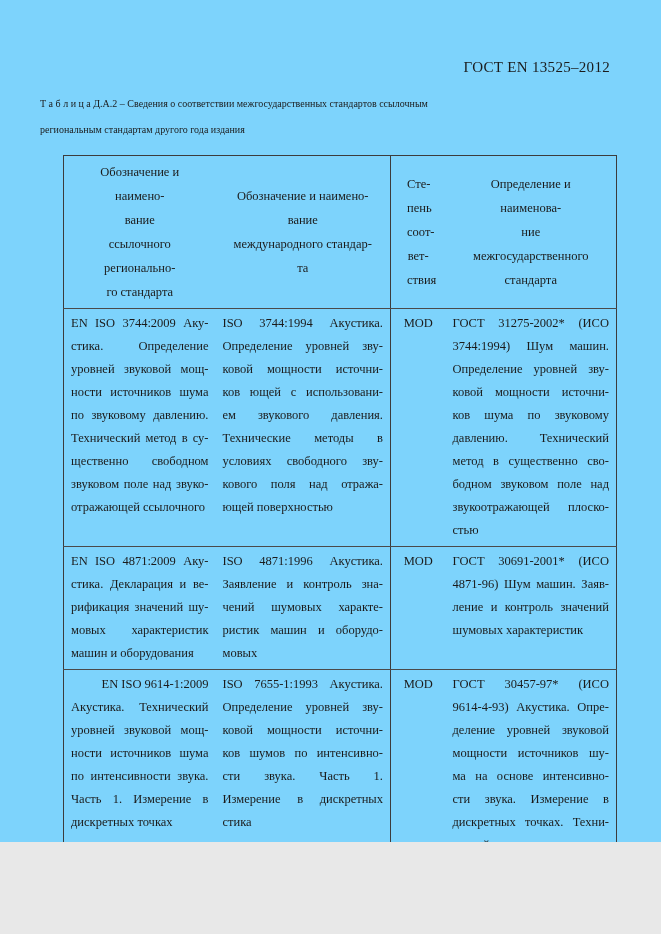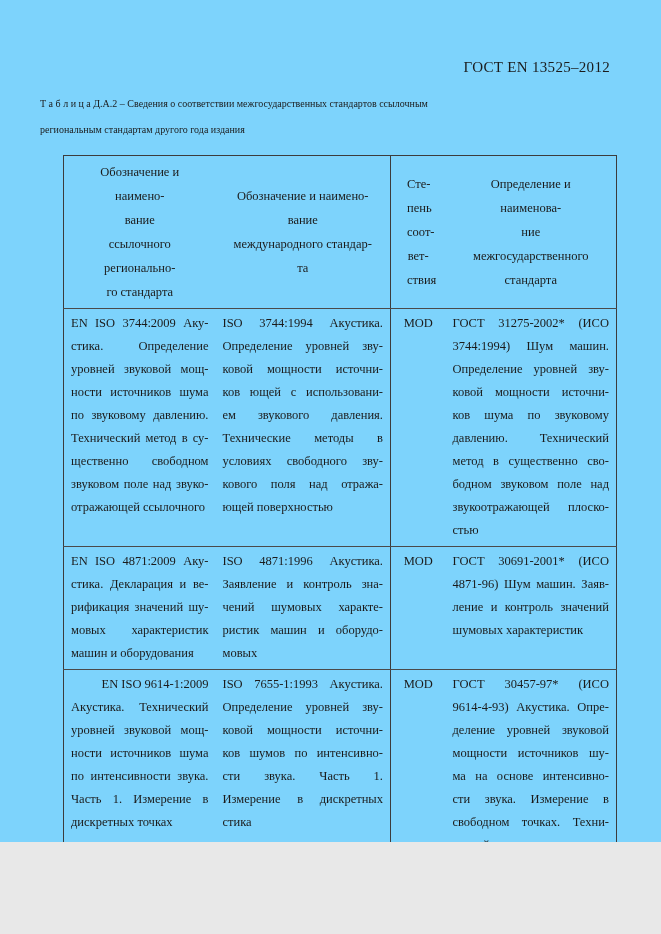--- a/index.html
+++ b/index.html
@@ -202,21 +202,21 @@
       <td class="bcell center-lines b-divider">
             <div class="ln">MOD</div>
           </td>
       <td class="bcell">
             <div class="ln">ГОСТ 30457-97* (ИСО</div>
             <div class="ln">9614-4-93) Акустика. Опре-</div>
             <div class="ln">деление уровней звуковой</div>
             <div class="ln">мощности источников шу-</div>
             <div class="ln">ма на основе интенсивно-</div>
             <div class="ln">сти звука. Измерение в</div>
-            <div class="ln">свободном точках. Техни-</div>
+            <div class="ln">дискретных точках. Техни-</div>
             <div class="ln">ческий метод</div>
           </td>
     </tr>
   </tbody>
     </table>
 
   <div class="page-number">61</div>
 
 </div>
 

